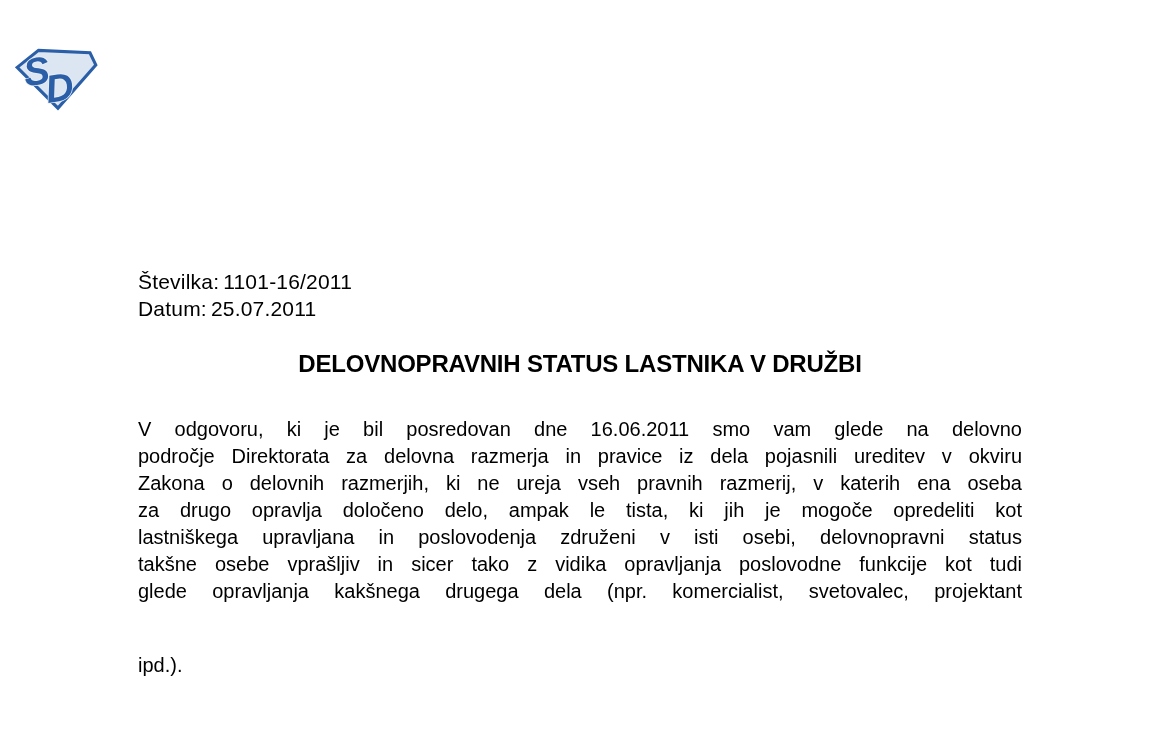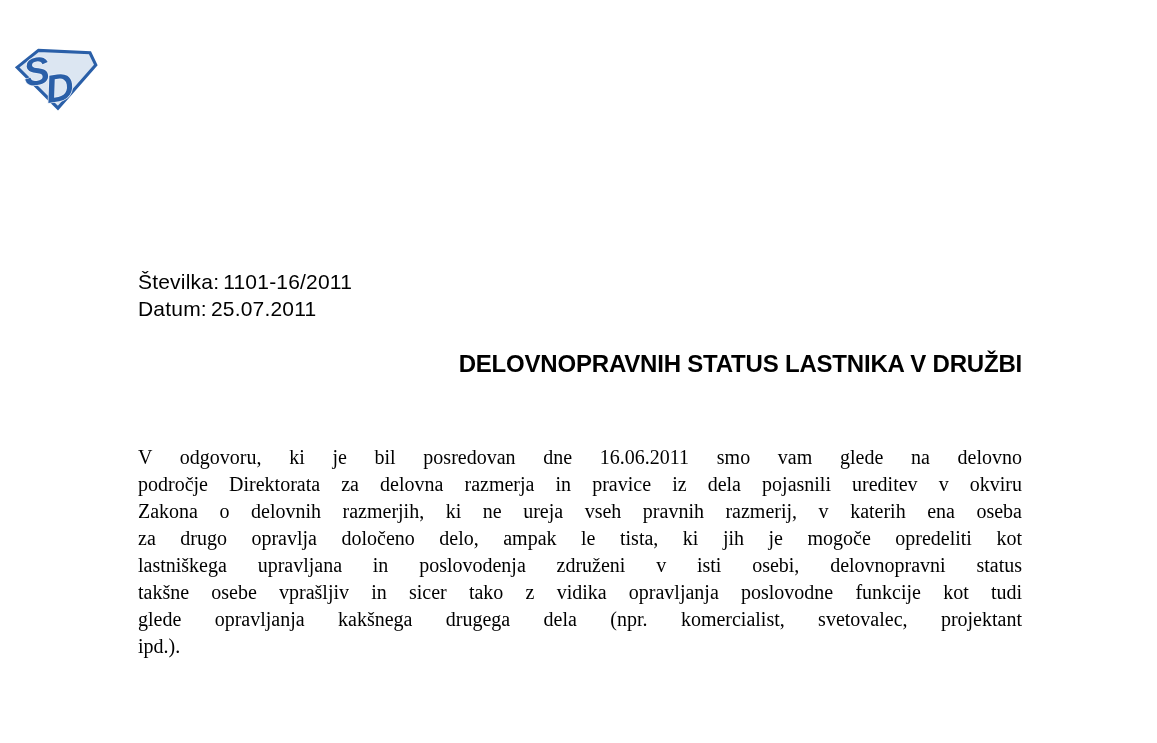--- a/index.html
+++ b/index.html
@@ -39,40 +39,40 @@
     letter-spacing: 0.2px;
   }
   .ref .lbl { display: inline; margin-top: 40px; }
   .ref .val { display: inline; margin-left: 4px; }
 
   .doc-title {
     top: 350px;
     font-size: 24px;
     font-weight: bold;
     line-height: 28px;
-    text-align: right;
+    text-align: center;
     letter-spacing: -0.2px;
     white-space: nowrap;
   }
 
   .bodytext {
-    top: 444px;
+    top: 416px;
     font-size: 20px;
     line-height: 27px;
-    font-family: Liberation Serif, serif;
   }
   .bline {
     text-align: justify;
     -moz-text-align-last: justify;
     text-align-last: justify;
     white-space: normal;
   }
   .bline.last {
     -moz-text-align-last: left;
     text-align-last: left;
+    margin-top: 47px;
   }
 </style>
 </head>
 <body>
 
 <div class="page">
 
   <div class="logo">
     <svg viewBox="0 0 88 68" xmlns="http://www.w3.org/2000/svg">
       <path d="M4 22 L26 4.5 L79 7 L85 19.5 L46 64 Z" fill="#dce6f2" stroke="#2a5fa8" stroke-width="3.2" stroke-linejoin="miter"></path>

